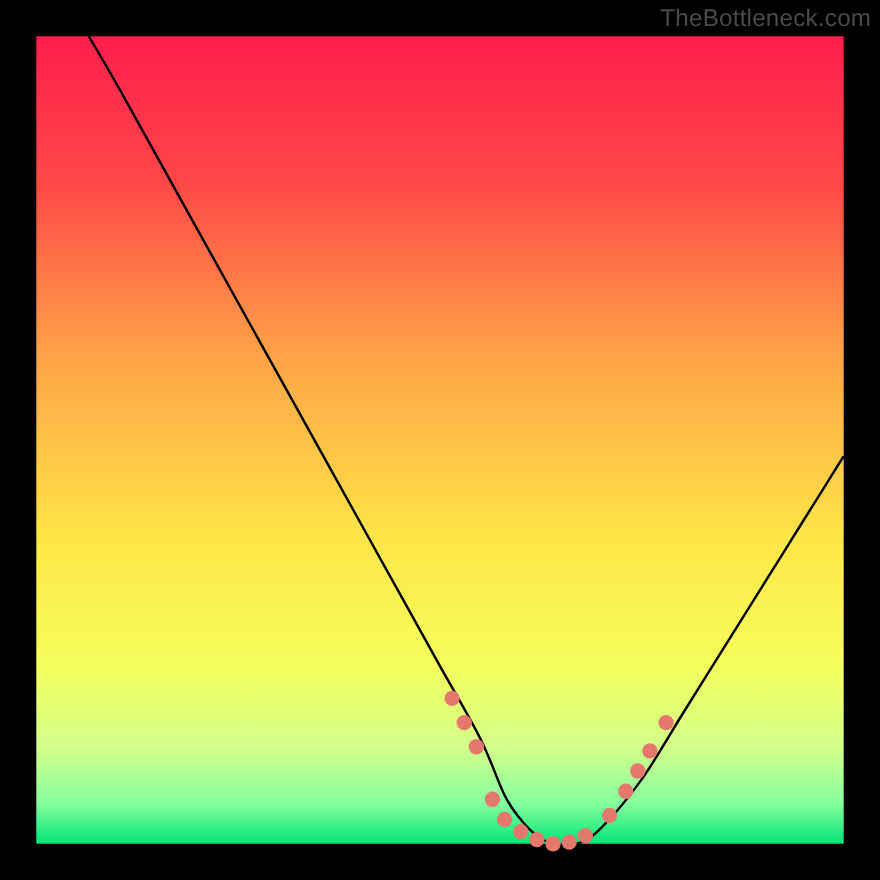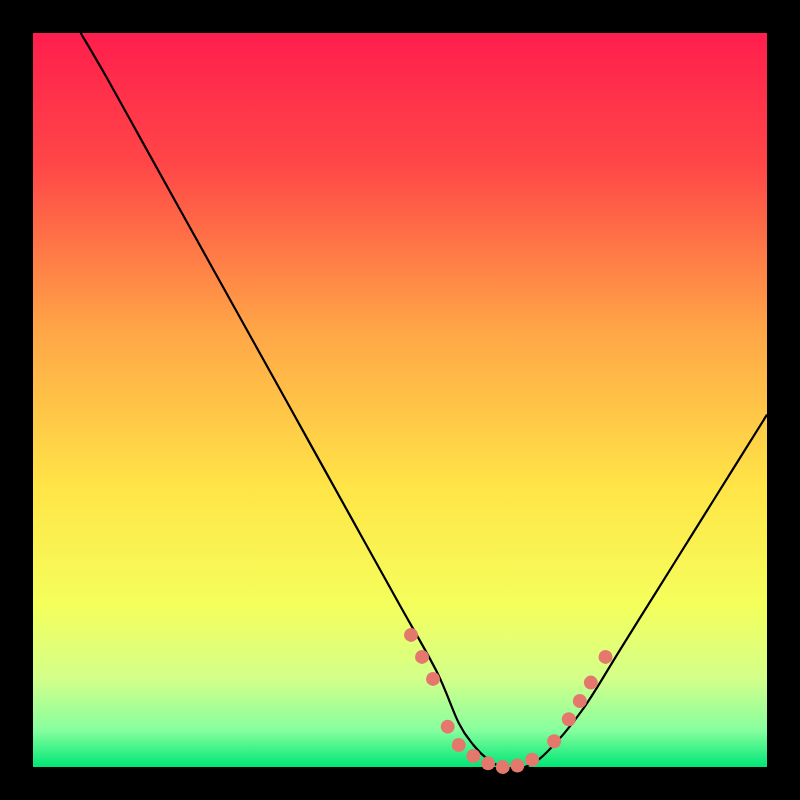--- a/index.html
+++ b/index.html
@@ -29,20 +29,21 @@
   svg {
     position: absolute;
     top: 0;
     left: 0;
   }
 </style>
 </head>
 <body>
 
 <div class="wrap">
+  <div class="watermark">TheBottleneck.com</div>
 
   <svg id="chart-svg" width="800" height="800" viewBox="0 0 800 800">
     <defs>
       <linearGradient id="bg-grad" x1="0" y1="0" x2="0" y2="1">
           <stop offset="0%" stop-color="#ff1e4d"></stop>
           <stop offset="18%" stop-color="#ff4747"></stop>
           <stop offset="40%" stop-color="#ffa447"></stop>
           <stop offset="62%" stop-color="#ffe547"></stop>
           <stop offset="78%" stop-color="#f4ff5c"></stop>
           <stop offset="88%" stop-color="#d3ff8a"></stop>

